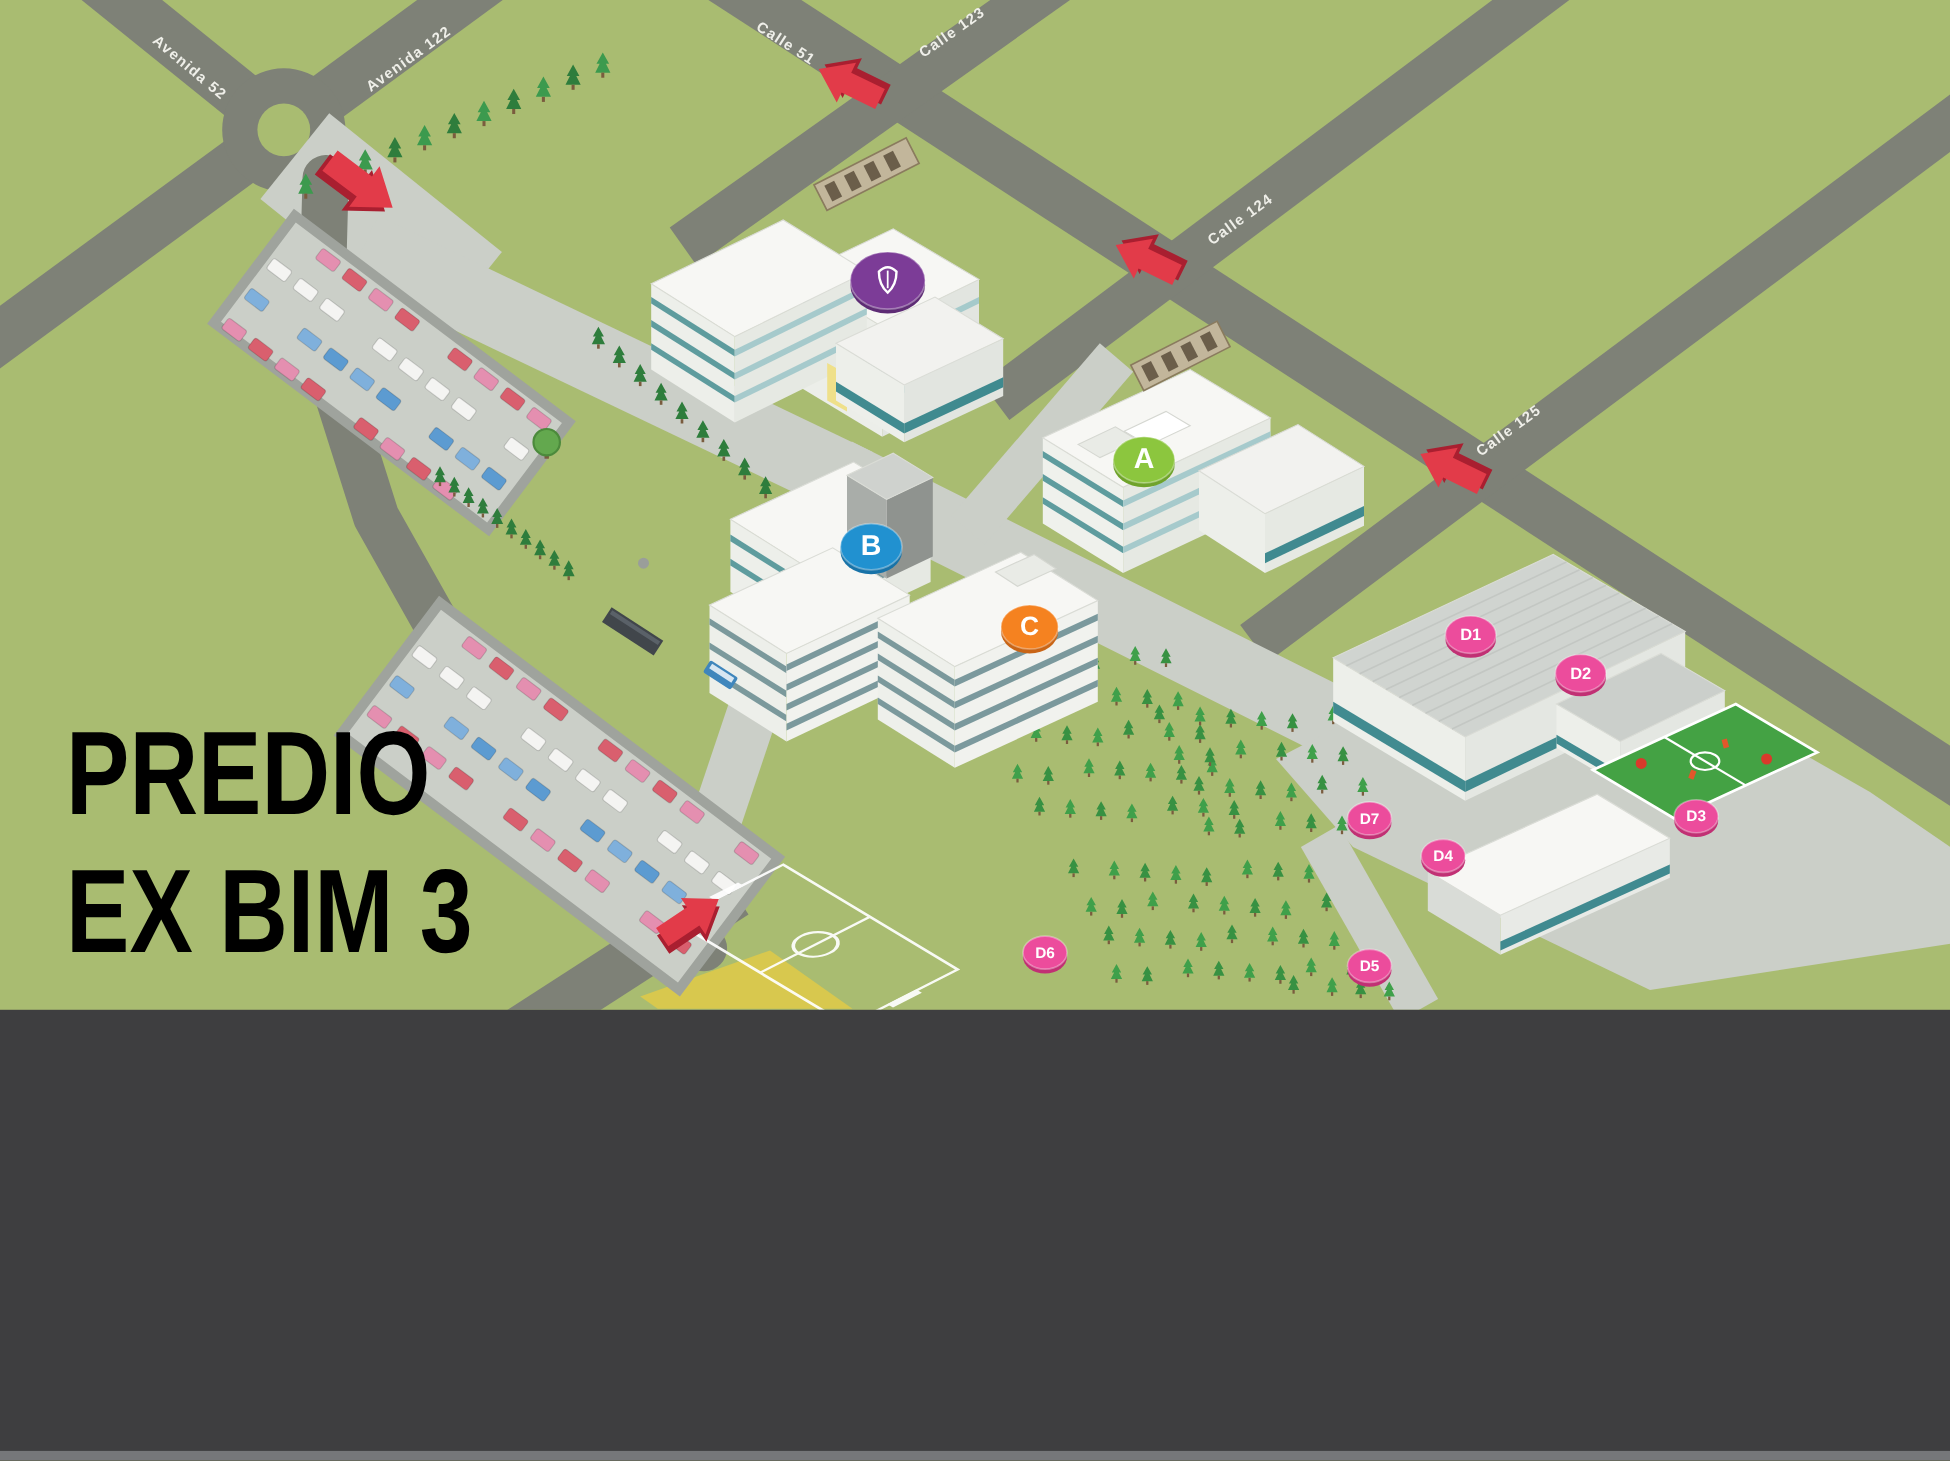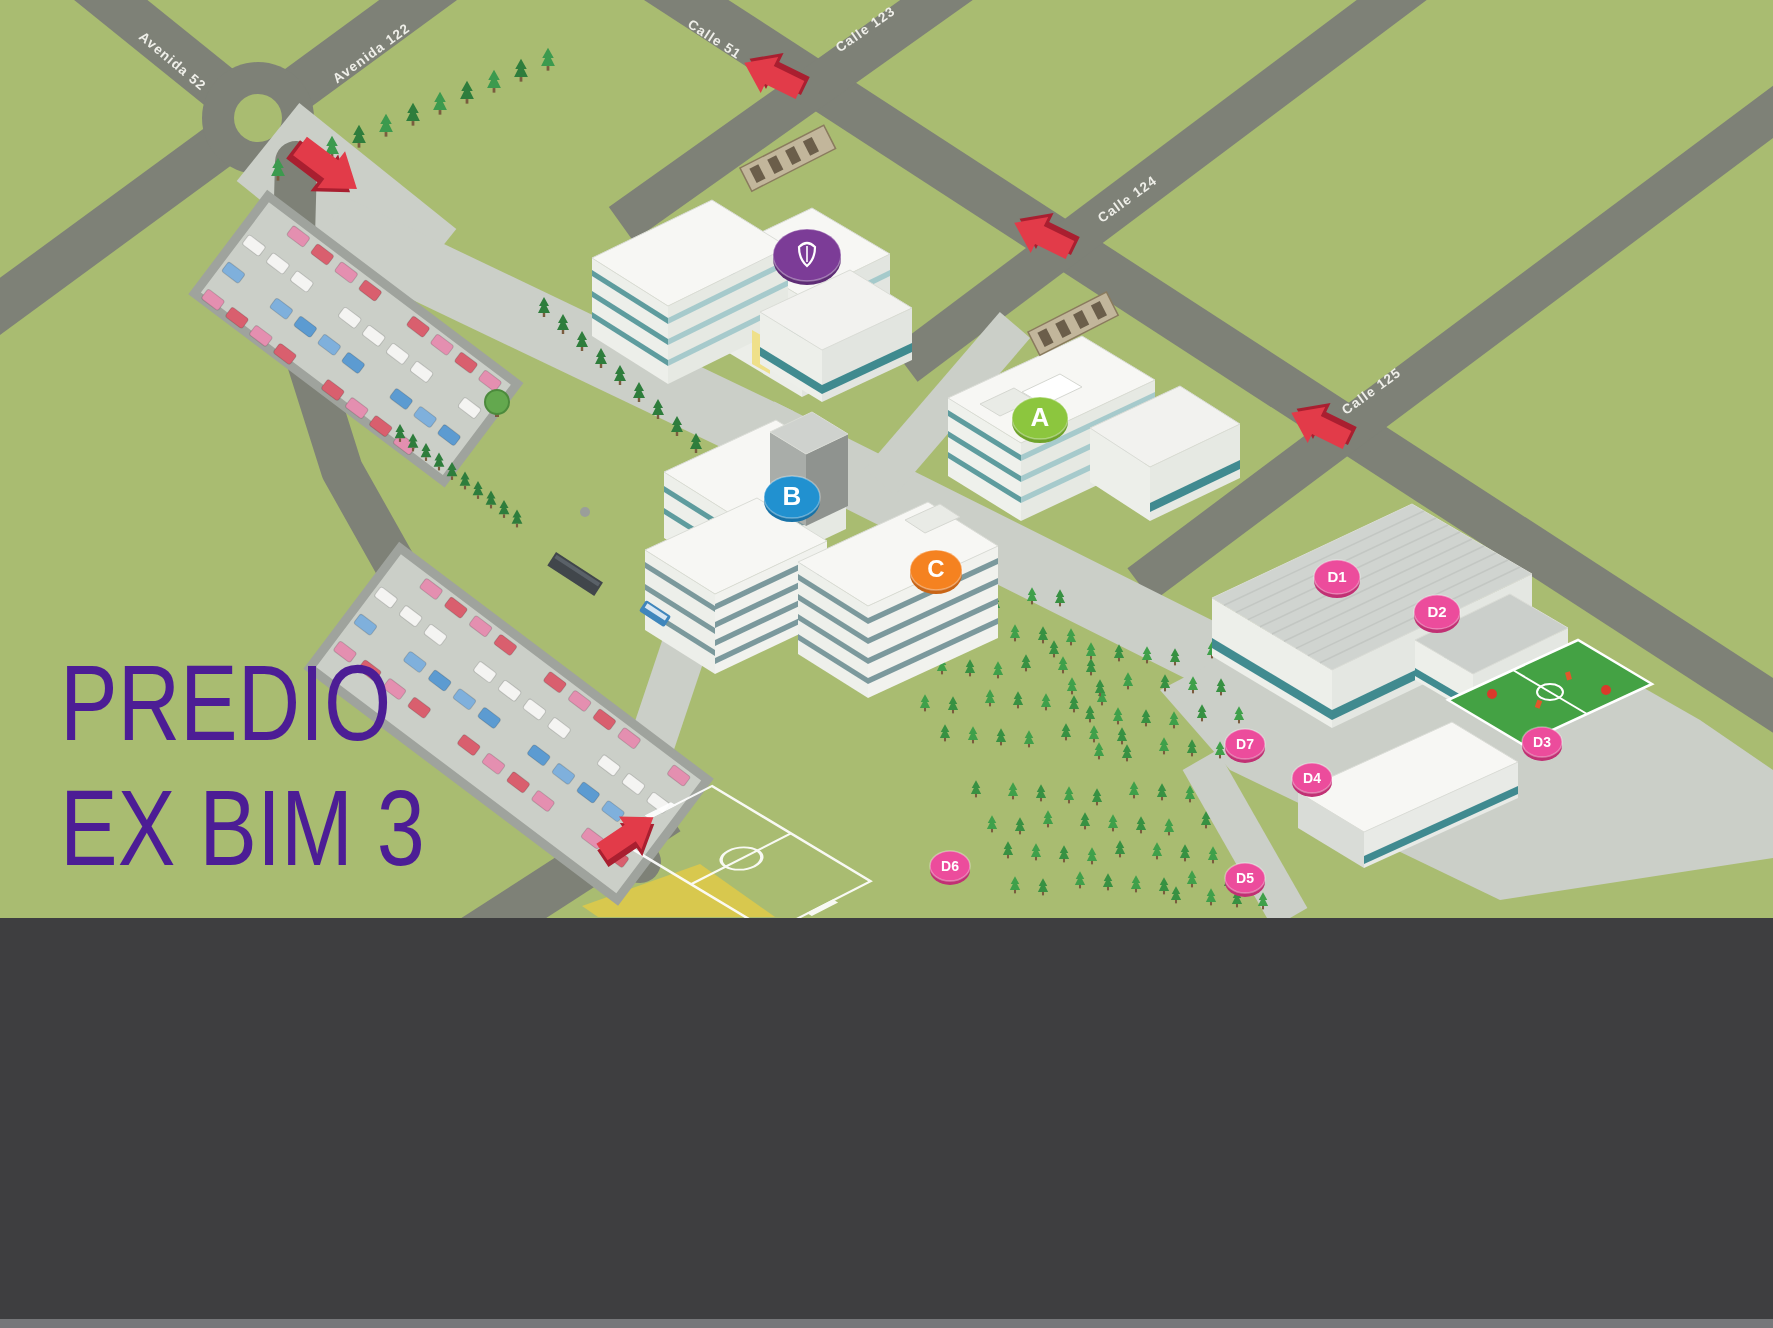--- a/index.html
+++ b/index.html
@@ -1,20 +1,20 @@
 <!DOCTYPE html>
 <html><head>
 <meta charset="utf-8">
 <style>
   html,body{margin:0;padding:0;background:#222;}
   .page{position:relative;width:1773px;height:1328px;overflow:hidden;
         font-family:"Liberation Sans","DejaVu Sans",sans-serif;background:#A9BC71;}
   .map{position:absolute;left:0;top:0;width:1773px;height:918px;}
   .map svg{display:block;}
-  .map-title{position:absolute;left:60px;top:640px;color:#4c1d95;font-weight:normal;
+  .map-title{position:absolute;left:60px;top:640px;color:#000000;font-weight:bold;
              font-size:108px;line-height:1.16;letter-spacing:0px;}
   .map-title div{transform:scaleX(0.80);transform-origin:left center;white-space:nowrap;}
   .legend{position:absolute;left:0;top:918px;width:1773px;height:410px;background:#3E3E40;}
   .legend .bottom-strip{position:absolute;left:0;bottom:0;width:100%;height:9px;background:#76777A;}
 </style>
 </head>
 <body>
 
 <div class="page">
   <div class="map">

